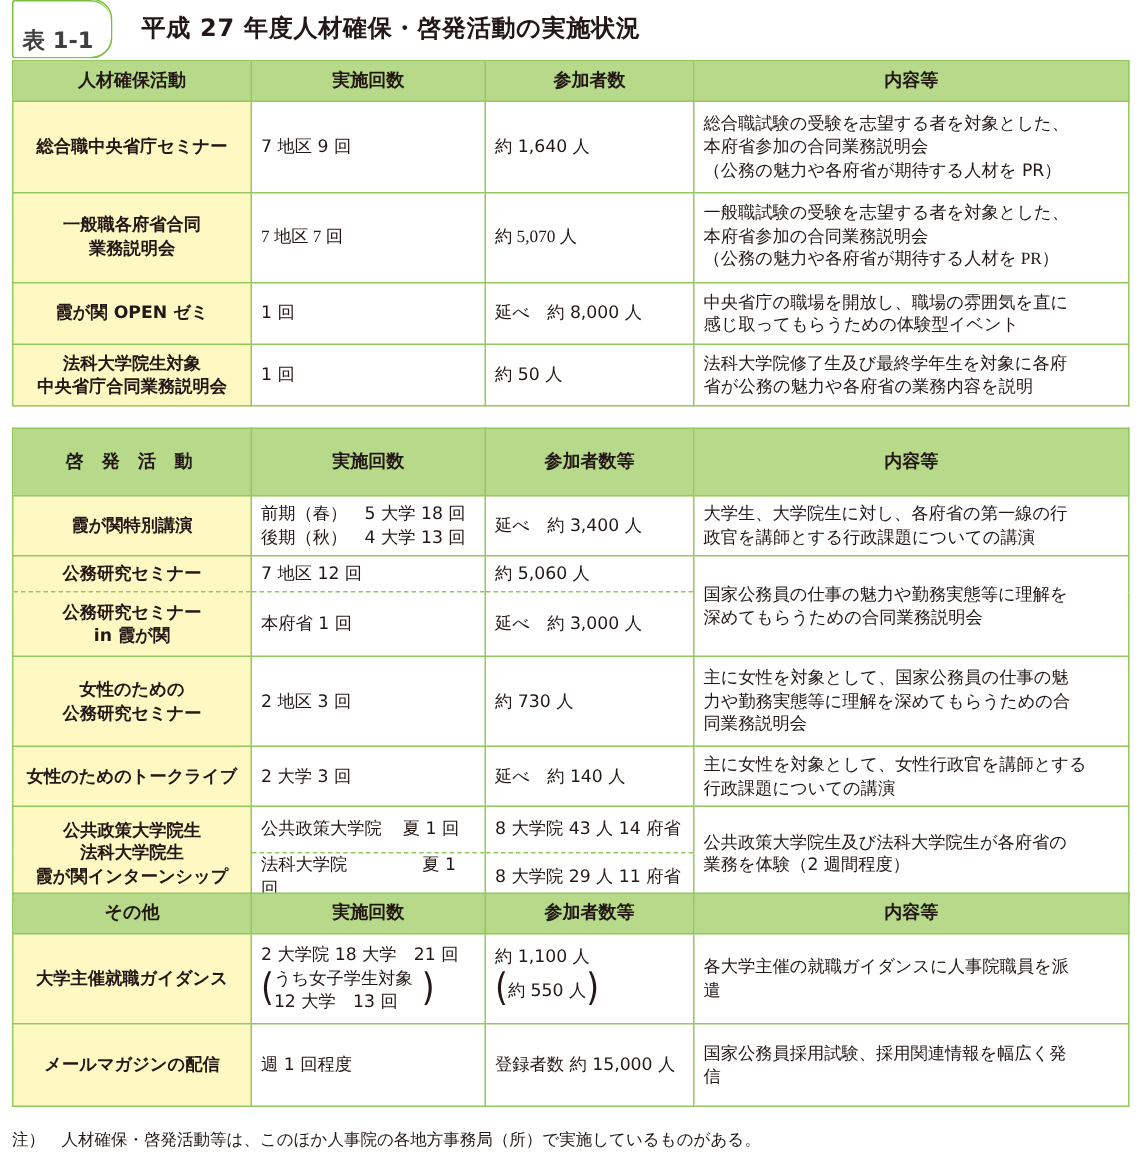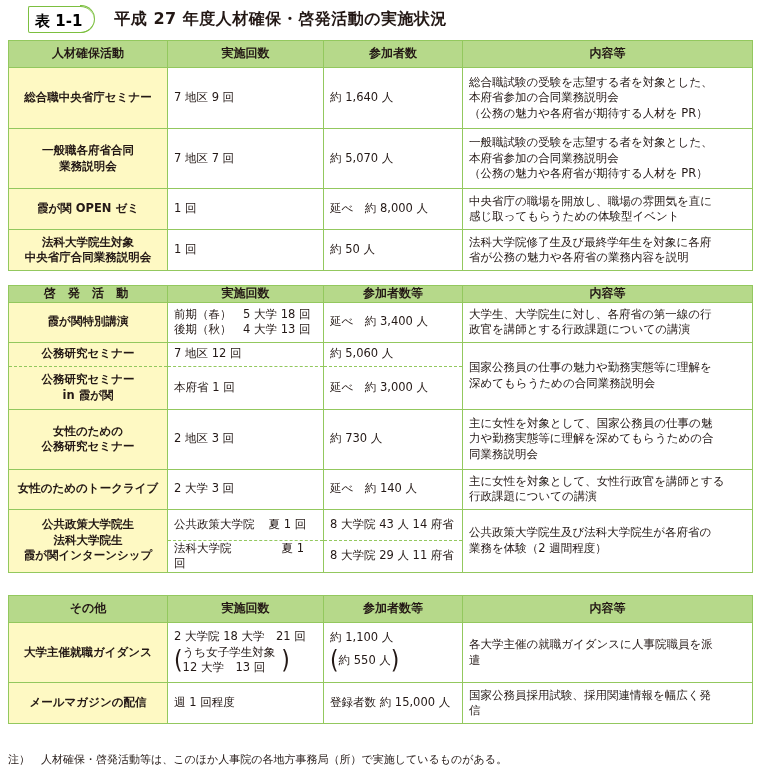--- a/index.html
+++ b/index.html
@@ -4,22 +4,22 @@
 <style>
   html, body { margin: 0; padding: 0; background: #ffffff; }
   body {
     width: 760px; height: 775px; position: relative; overflow: hidden;
     font-family: "DejaVu Sans", "Liberation Sans", sans-serif;
     color: #231815;
   }
   .title-bar { position: absolute; left: 8px; top: 6px; height: 26px; display: flex; align-items: center; }
   .title-badge {
     display: inline-block; border: 1.5px solid #7cbf3f; border-right: none;
-    border-radius: 2px 14px 14px 2px; color: #000000; font-size: 15px; font-weight: bold;
-    padding: 4px 12px 1px 6px; line-height: 20px; position: relative; margin-left: 20px;
+    border-radius: 2px 14px 14px 2px; color: #404040; font-size: 15px; font-weight: bold;
+    padding: 16px 12px 1px 6px; line-height: 20px; position: relative;
   }
   .title-badge::after {
     content: ""; position: absolute; right: -1px; top: -1.5px; bottom: -1.5px; width: 14px;
     border: 1.5px solid #7cbf3f; border-left: none; border-radius: 0 14px 14px 0;
   }
   .title-text { margin-left: 20px; font-size: 16px; font-weight: bold; color: #231815; letter-spacing: 0.5px; }
 
   table.t {
     position: absolute; left: 8px; width: 744px; border-collapse: collapse; table-layout: fixed;
     font-size: 11.5px; line-height: 15.5px;
@@ -66,21 +66,21 @@
   <tr style="height:61px;">
     <td class="label">総合職中央省庁セミナー</td>
     <td class="val">7 地区 9 回</td>
     <td class="val">約 1,640 人</td>
     <td class="val">
       <div>総合職試験の受験を志望する者を対象とした、</div>
       <div>本府省参加の合同業務説明会</div>
       <div>（公務の魅力や各府省が期待する人材を PR）</div>
     </td>
   </tr>
-  <tr style="height:60px;">
+  <tr style="height:60px;font-family:Liberation Serif, serif;">
     <td class="label">
       <div>一般職各府省合同</div>
       <div>業務説明会</div>
     </td>
     <td class="val">7 地区 7 回</td>
     <td class="val">約 5,070 人</td>
     <td class="val">
       <div>一般職試験の受験を志望する者を対象とした、</div>
       <div>本府省参加の合同業務説明会</div>
       <div>（公務の魅力や各府省が期待する人材を PR）</div>
@@ -111,21 +111,21 @@
   </table>
 
 <table class="t" style="top:285px;">
   <colgroup>
       <col class="c1">
       <col class="c2">
       <col class="c3">
       <col class="c4">
     </colgroup>
   <tbody>
-      <tr style="height:16px;">
+      <tr style="height:45px;">
     <th class="ls-wide">啓 発 活 動</th>
     <th>実施回数</th>
     <th>参加者数等</th>
     <th>内容等</th>
   </tr>
   <tr style="height:40px;">
     <td class="label">霞が関特別講演</td>
     <td class="val">
       <div>前期（春）　5 大学 18 回</div>
       <div>後期（秋）　4 大学 13 回</div>
@@ -232,21 +232,21 @@
         <span class="paren">(</span>
         <span class="paren-inner">約 550 人</span>
         <span class="paren">)</span>
       </div>
     </td>
     <td class="val">
       <div>各大学主催の就職ガイダンスに人事院職員を派</div>
       <div>遣</div>
     </td>
   </tr>
-  <tr style="height:41px;padding-left:12px;">
+  <tr style="height:55px;padding-left:12px;">
     <td class="label">メールマガジンの配信</td>
     <td class="val">週 1 回程度</td>
     <td class="val">登録者数 約 15,000 人</td>
     <td class="val">
       <div>国家公務員採用試験、採用関連情報を幅広く発</div>
       <div>信</div>
     </td>
   </tr>
 </tbody>
   </table>

